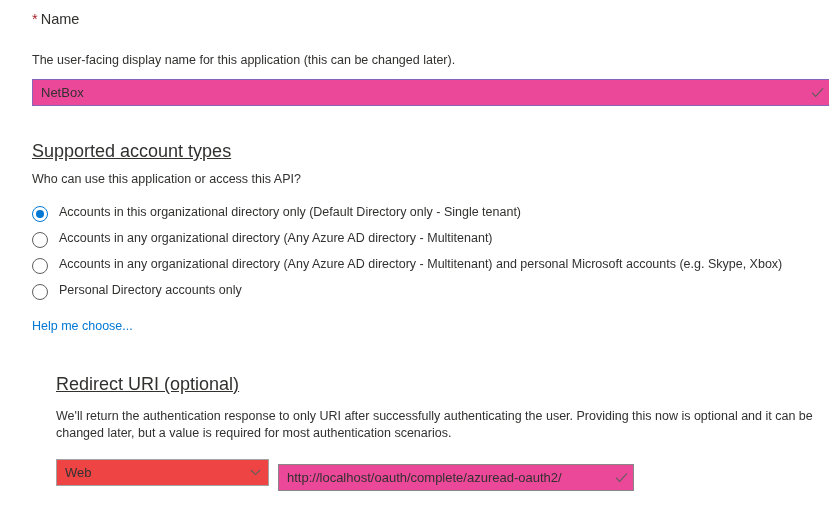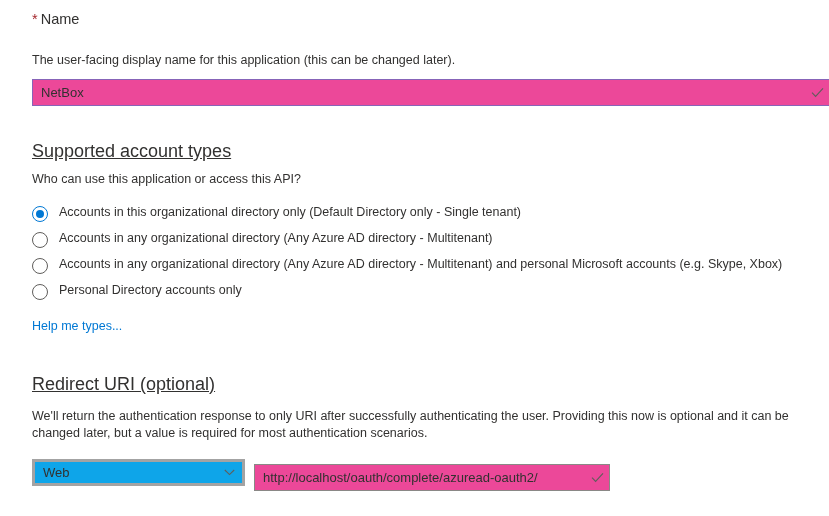--- a/index.html
+++ b/index.html
@@ -127,35 +127,35 @@
   .link {
     display: inline-block;
     margin-top: 16px;
     font-size: 12.5px;
     color: #0078d4;
     text-decoration: none;
     cursor: pointer;
   }
 
   
-  .sec-redirect { margin-top: 40px; }
+  .sec-redirect { margin-top: 40px; margin-left: 24px; }
   .sec-redirect .field-desc {
     margin-top: 14px;
     max-width: 790px;
   }
   .redirect-row {
     display: flex;
     align-items: center;
     margin-top: 12px;
   }
   .dropdown {
     width: 213px;
     height: 27px;
-    border: 3px solid #a3a3a3;
-    background: #0ea5e9;
+    border: 1px solid #a3a3a3;
+    background: #ef4444;
     box-sizing: border-box;
     display: flex;
     align-items: center;
     cursor: pointer;
   }
   .dropdown .dd-value {
     flex: 1 1 auto;
     font-size: 13px;
     color: #323130;
     padding: 0 8px;
@@ -211,21 +211,21 @@
       <div class="radio-row">
         <span class="radio-outer"></span>
         <span class="radio-label">Accounts in any organizational directory (Any Azure AD directory - Multitenant) and personal Microsoft accounts (e.g. Skype, Xbox)</span>
       </div>
       <div class="radio-row">
         <span class="radio-outer"></span>
         <span class="radio-label">Personal Directory accounts only</span>
       </div>
     </div>
 
-    <a class="link">Help me types...</a>
+    <a class="link">Help me choose...</a>
   </div>
 
   <div class="sec-redirect">
     <div class="section-title">Redirect URI (optional)</div>
     <div class="field-desc">We'll return the authentication response to only URI after successfully authenticating the user. Providing this now is optional and it can be changed later, but a value is required for most authentication scenarios.</div>
 
     <div class="redirect-row">
       <div class="dropdown">
         <div class="dd-value">Web</div>
         <div class="dd-caret">

